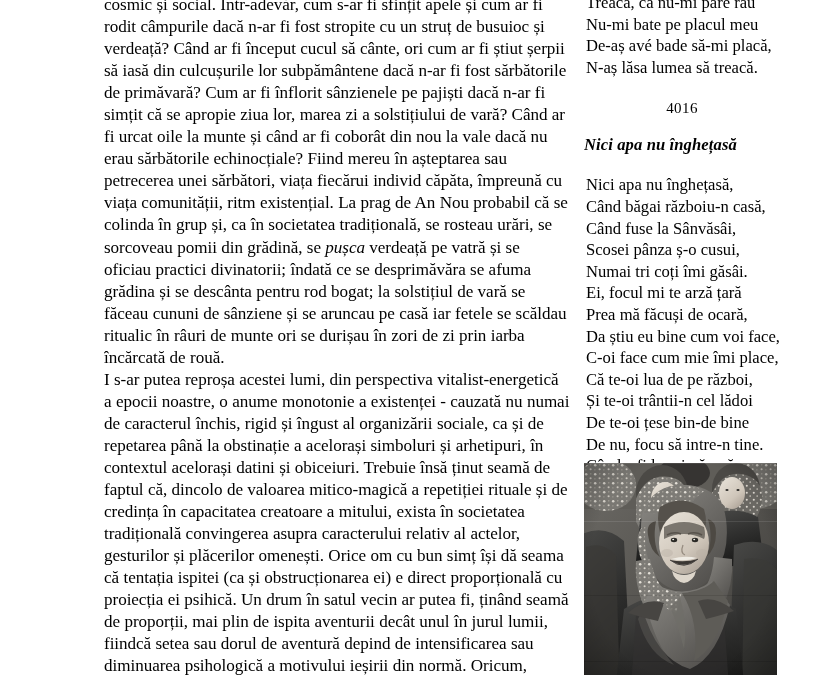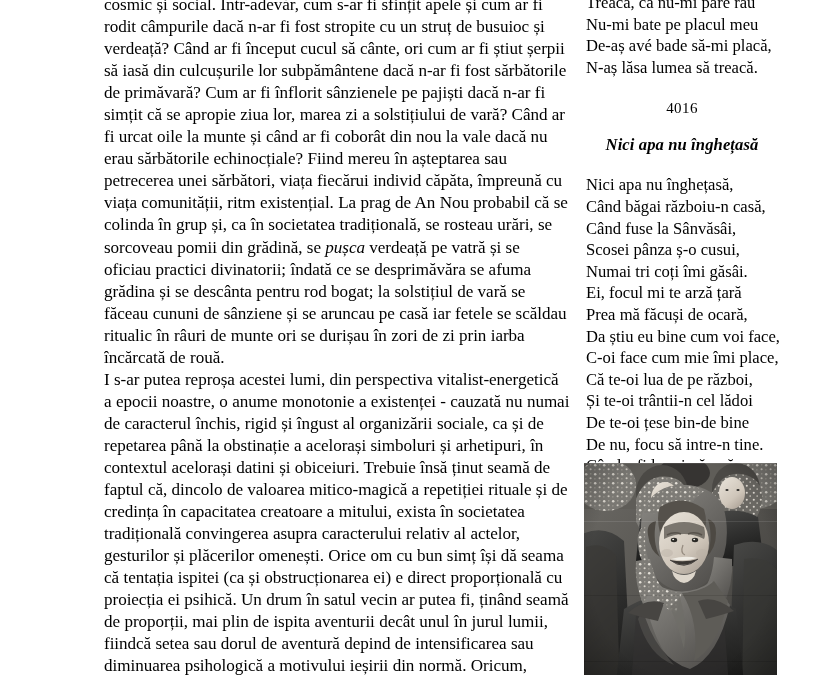--- a/index.html
+++ b/index.html
@@ -61,21 +61,21 @@
     padding-left: 2px;
   }
   .poem-number {
     text-align: center;
     font-size: 15px;
     margin-top: 22px;
     width: 196px;
     letter-spacing: 0.4px;
   }
   .poem-title {
-    text-align: center;
+    text-align: left;
     font-size: 16.6px;
     font-weight: bold;
     font-style: italic;
     margin-top: 18px;
     width: 196px;
     letter-spacing: 0.1px;
   }
   .poem-body {
     font-size: 16.6px;
     line-height: 21.6px;

